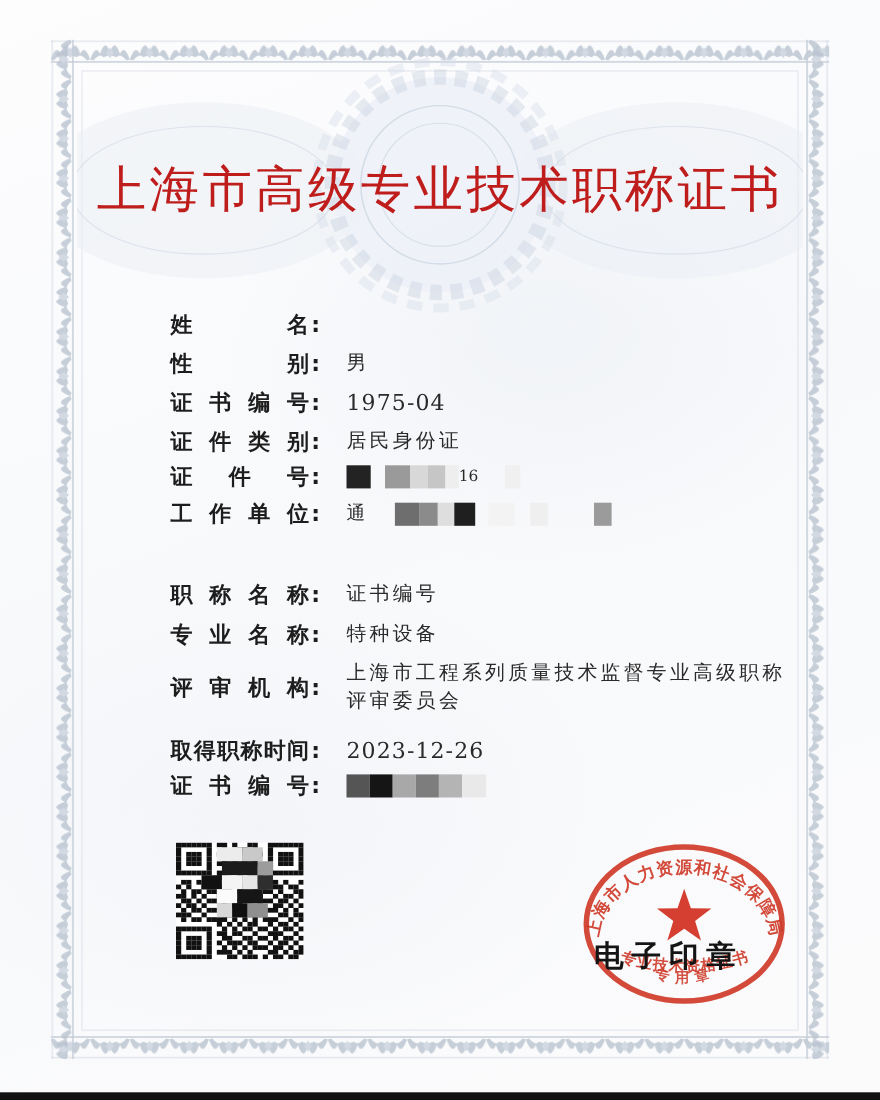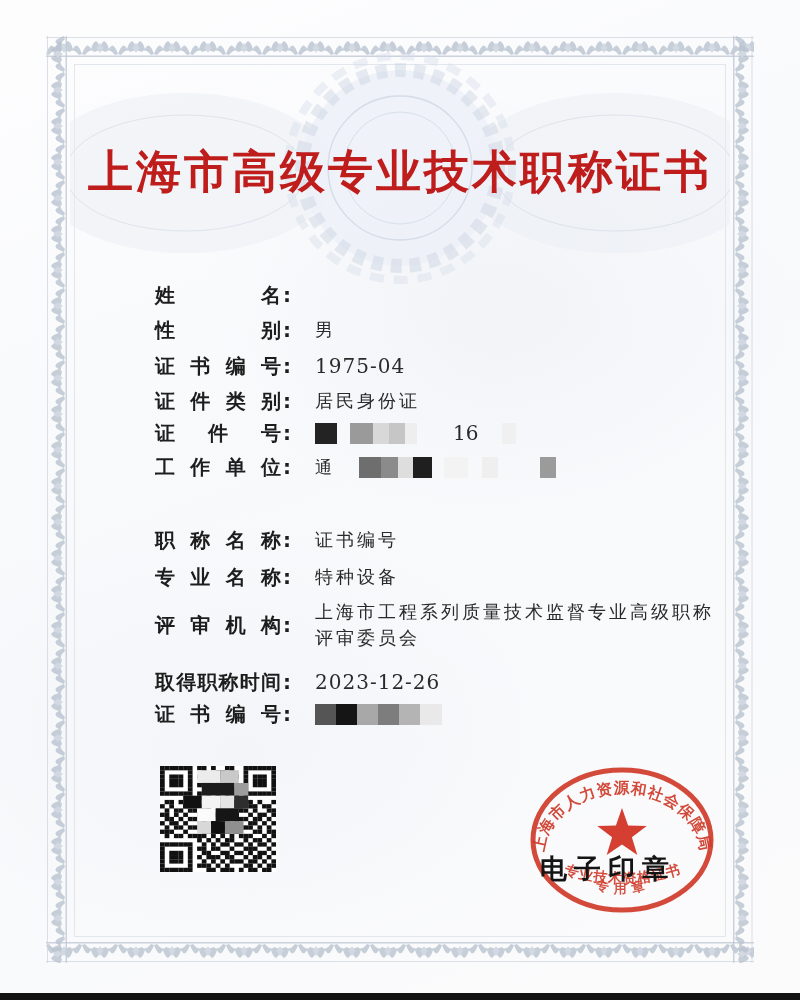--- a/index.html
+++ b/index.html
@@ -10,37 +10,37 @@
       radial-gradient(ellipse 420px 300px at 62% 30%, rgba(226,232,240,0.35), rgba(255,255,255,0) 70%),
       radial-gradient(ellipse 500px 320px at 30% 75%, rgba(234,238,244,0.4), rgba(255,255,255,0) 70%),
       linear-gradient(160deg, #fdfdfe 0%, #f8f9fb 45%, #fbfbfc 100%);
   }
   .border-strip { position:absolute; }
   .inner-line { position:absolute; left:74px; top:64px; width:652px; height:873px;
     border:1px solid rgba(205,213,224,0.55); pointer-events:none; }
   .watermark { position:absolute; left:70px; top:48px; pointer-events:none; }
   .title {
     position:absolute; left:0; top:142px; width:100%; text-align:center;
-    font-size:45px; font-weight:700; letter-spacing:3px; color:#bf1c1c;
+    font-size:45px; font-weight:400; letter-spacing:3px; color:#bf1c1c;
   }
   .row { position:absolute; left:155px; display:flex; align-items:center; }
   .lbl {
     display:inline-block; width:126px; font-size:20px; font-weight:700; color:#1d1d1d;
     text-align:justify; text-align-last:justify; line-height:24px; white-space:nowrap;
   }
   .colon { font-size:20px; font-weight:700; color:#1d1d1d; margin-left:2px; line-height:24px; }
   .val {
     margin-left:24px; font-family:"DejaVu Serif", serif; font-size:18px; color:#2a2a2a;
     letter-spacing:3px; line-height:26px; max-width:410px;
   }
   .val.num { letter-spacing:1px; font-size:20px; }
   .blocks { display:inline-flex; align-items:center; margin-left:24px; height:24px; }
   .blocks.tail { margin-left:14px; }
   .blocks span { display:inline-block; height:21px; }
-  .suffix { font-family:"DejaVu Serif", serif; font-size:20px; color:#2a2a2a; margin-left:36px; line-height:24px; }
+  .suffix { font-family:"DejaVu Serif", serif; font-size:14px; color:#2a2a2a; line-height:24px; }
   .prefix { font-family:"DejaVu Serif", serif; font-size:17px; color:#2a2a2a; margin-left:24px; line-height:24px; }
   .qr-wrap { position:absolute; left:160px; top:766px; }
   .qr-caption {
     position:absolute; left:150px; top:880px; width:200px;
     font-size:13px; font-weight:700; color:#222; line-height:17px; letter-spacing:0.5px;
   }
   .seal-wrap { position:absolute; left:522px; top:760px; width:200px; height:160px; }
   .seal-overlay-text {
     position:absolute; left:540px; top:851px; font-size:27px; font-weight:700;
     color:#141414; letter-spacing:7px; white-space:nowrap;

